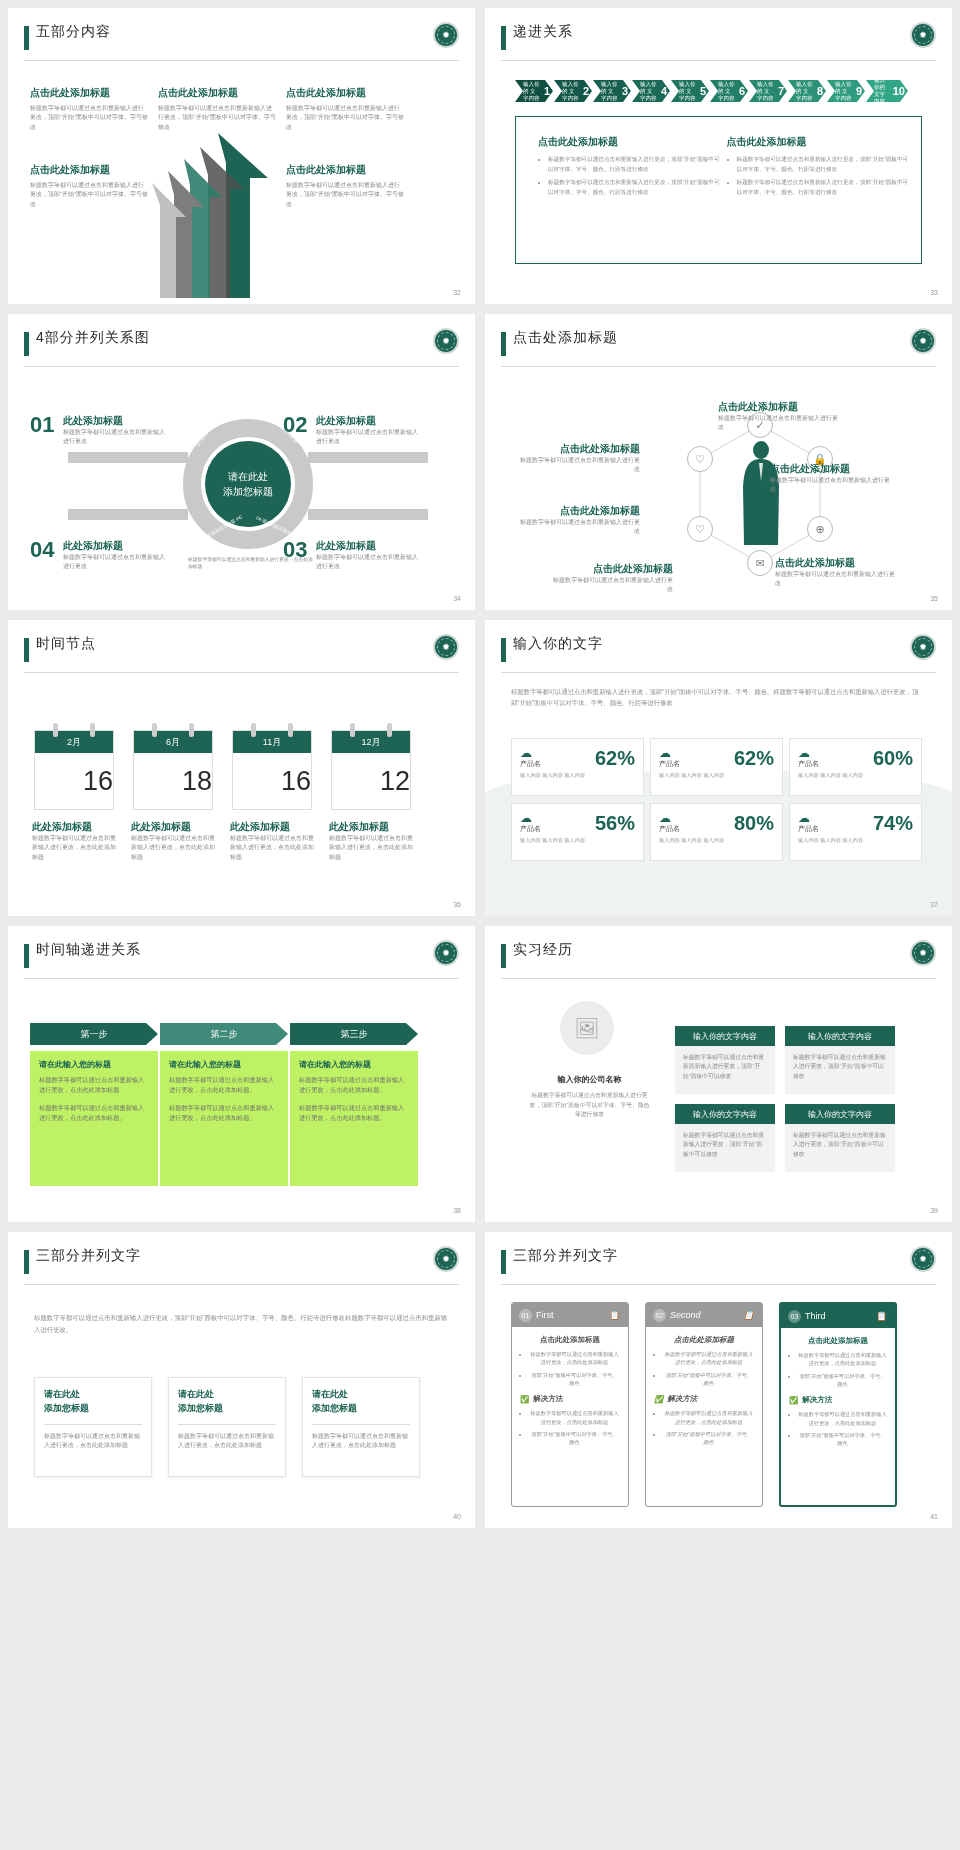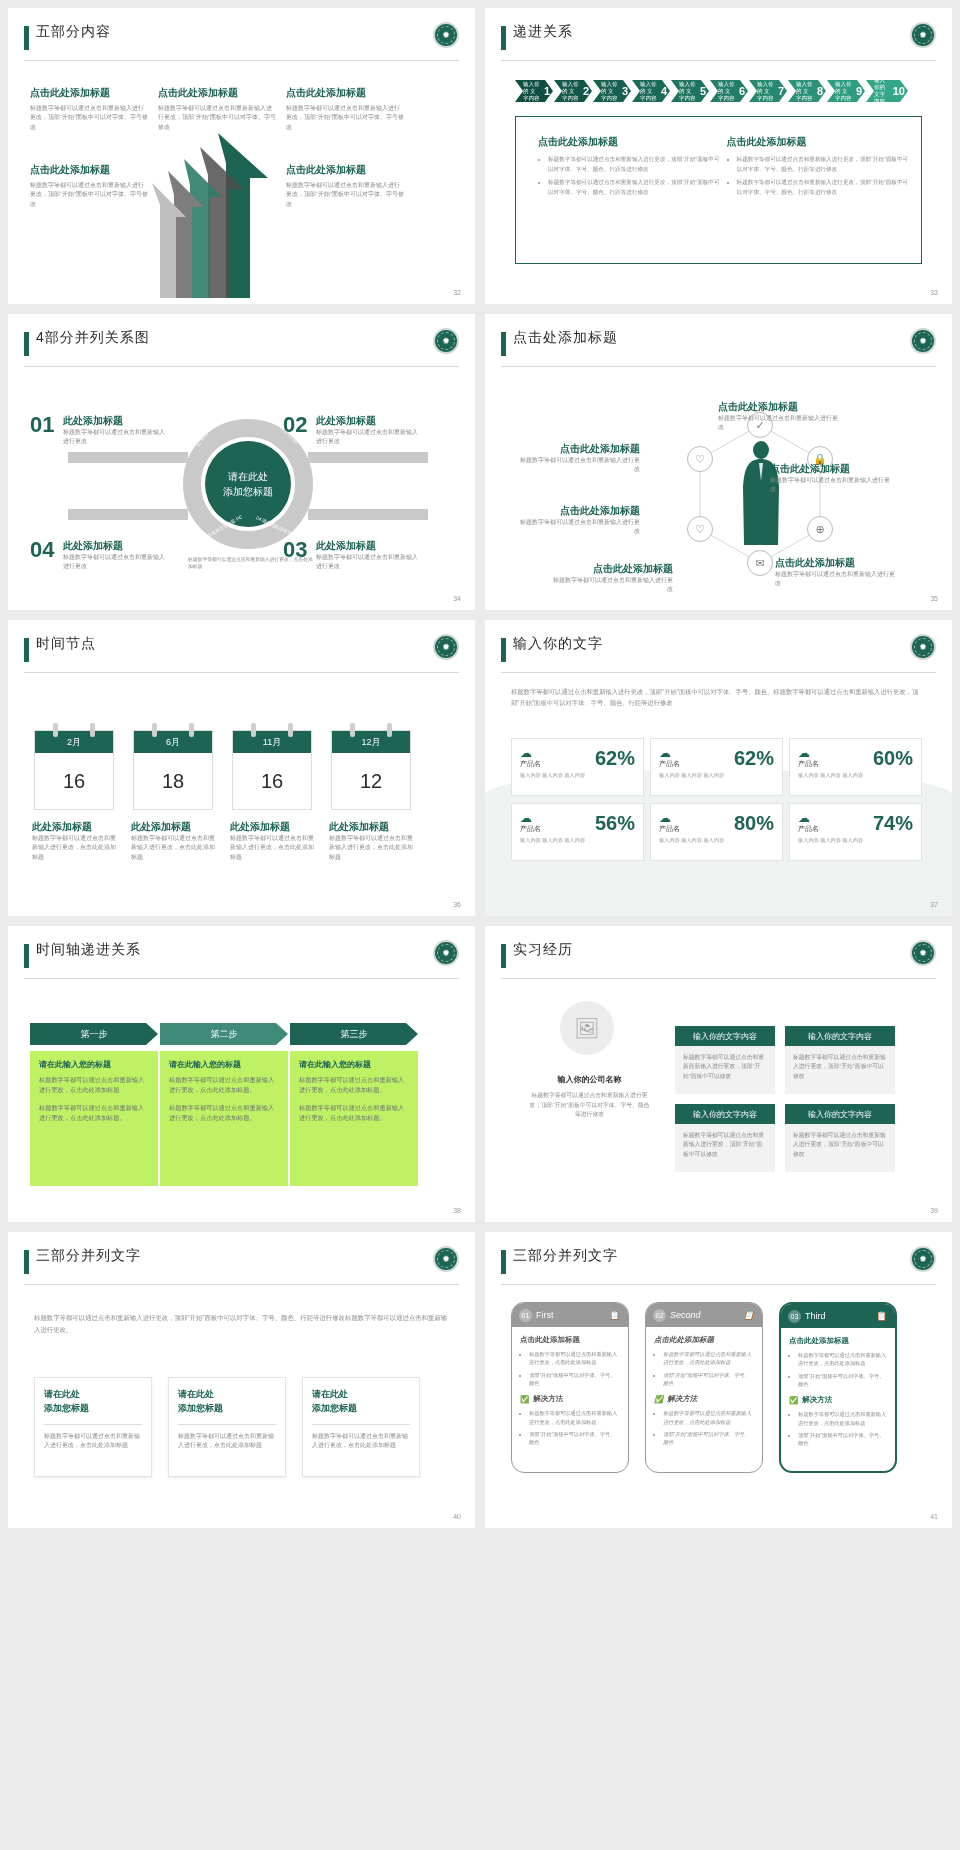--- a/index.html
+++ b/index.html
@@ -106,21 +106,21 @@
 
   
   .cal {
     position: absolute; width: 80px; height: 80px; background: #fff;
     border: 1px solid #dcdcdc;
   }
   .cal .hdr {
     height: 22px; background: #1d6455; color: #fff;
     font-size: 9px; display: flex; align-items: center; justify-content: center;
   }
-  .cal .big { font-size: 20px; color: #2b2b2b; text-align: center; line-height: 56px; }
+  .cal .big { font-size: 27px; color: #2b2b2b; text-align: right; line-height: 56px; }
   .cal .ring-l, .cal .ring-r {
     position: absolute; top: -8px; width: 5px; height: 14px; background: #cfcfcf; border-radius: 2px;
   }
   .cal .ring-l { left: 18px; }
   .cal .ring-r { right: 18px; }
   .calcap { position: absolute; width: 86px; }
 
   
   .pcard {
     position: absolute; width: 133px; height: 58px; background: #fff;
@@ -168,22 +168,22 @@
   .c40 {
     position: absolute; width: 118px; height: 100px; background: #fff;
     border: 1px solid #e4e4e4; box-shadow: 0 1px 3px rgba(0,0,0,.08);
     padding: 10px 9px;
   }
   .c40 .hh { font-size: 9px; color: #1d6455; font-weight: bold; line-height: 1.5; }
   .c40 .divider { height: 1px; background: #ddd; margin: 9px 0 7px; }
 
   
   .card41 {
-    position: absolute; width: 118px; height: 171px;
-    border: 1px solid #9a9a9a; border-radius: 13px; overflow: hidden; background: #fff;
+    position: absolute; width: 118px; height: 205px;
+    border: 1px solid #9a9a9a; border-radius: 3px; overflow: hidden; background: #fff; text-align: center;
   }
   .card41.active { border: 2px solid #1d6455; }
   .card41 .top {
     height: 24px; background: #9a9a9a; color: #fff;
     display: flex; align-items: center; padding: 0 7px; font-size: 9px;
   }
   .card41.active .top { background: #1d6455; }
   .card41 .top .n {
     width: 13px; height: 13px; border-radius: 50%; background: rgba(255,255,255,.3);
     font-size: 7px; display: flex; align-items: center; justify-content: center; margin-right: 4px;

